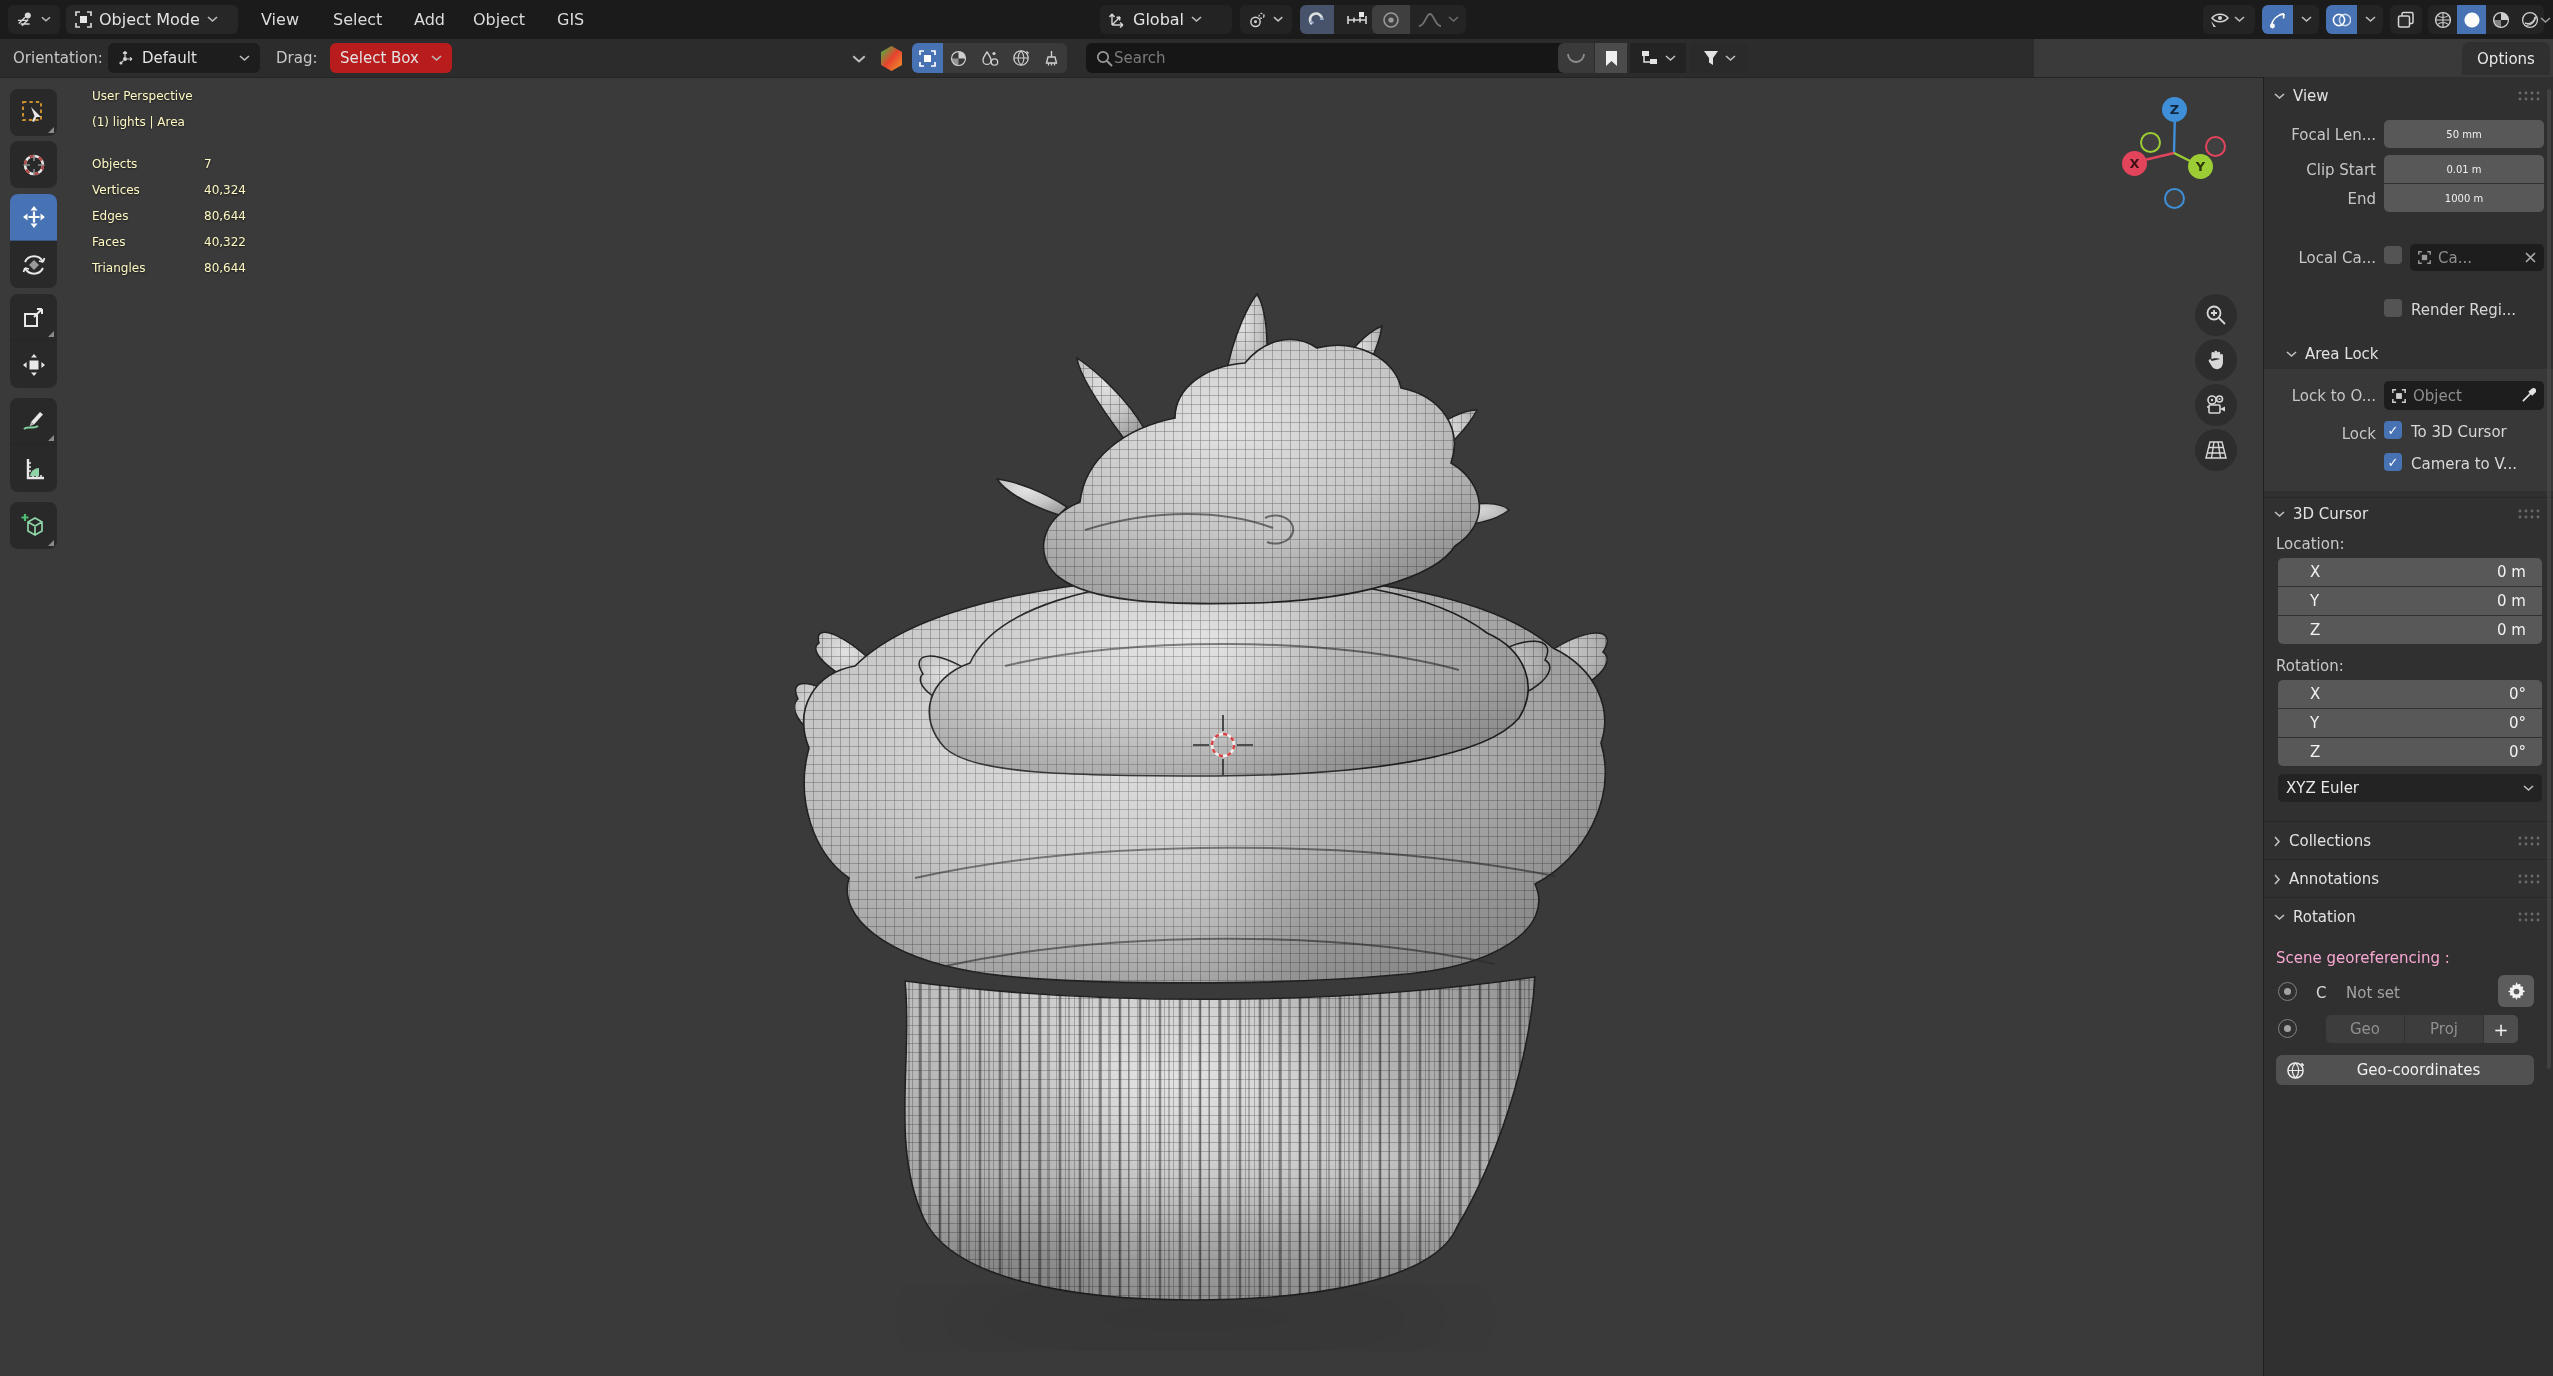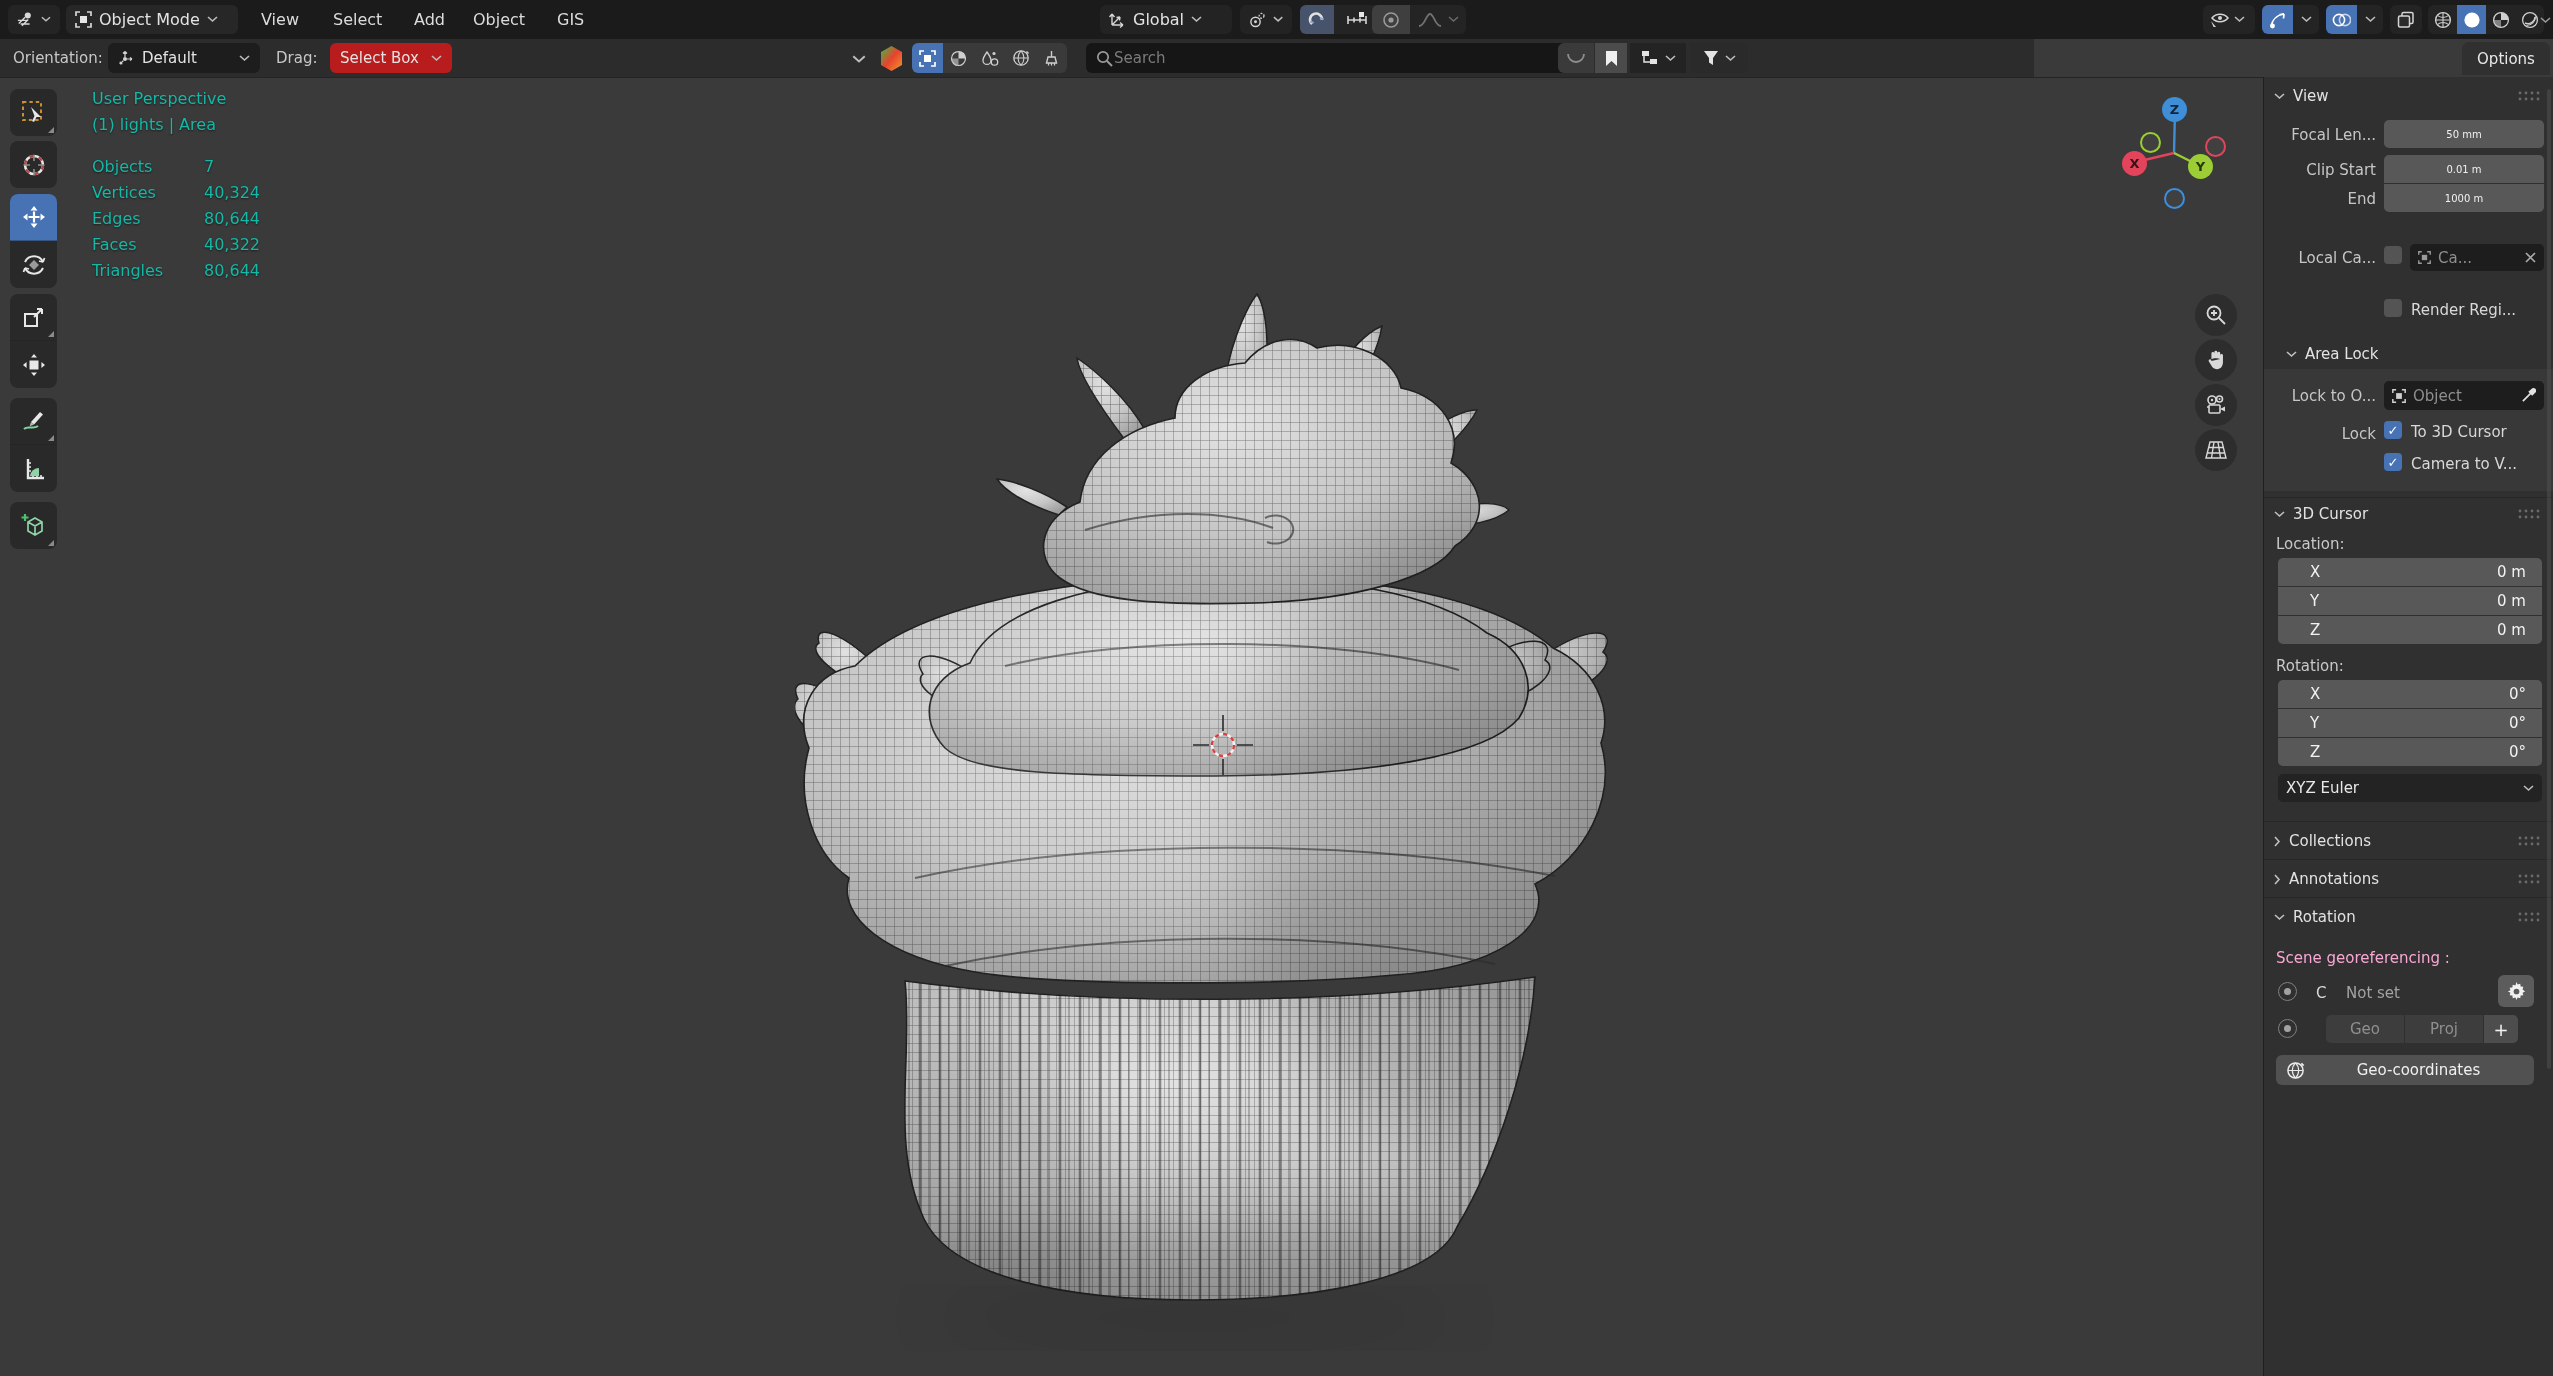--- a/index.html
+++ b/index.html
@@ -39,21 +39,21 @@
   #viewport{position:absolute;left:0;top:77px;width:2263px;height:1299px;background:#3a3a3a;border-top:1px solid #242424;}
 
   
   .tgroup{position:absolute;left:10px;width:47px;background:#282828ee;border-radius:8px;overflow:hidden;}
   .tool{width:47px;height:47px;display:flex;align-items:center;justify-content:center;position:relative;border-bottom:1px solid #1f1f1f55;}
   .tool:last-child{border-bottom:none;}
   .tool.active{background:var(--blue);}
   .tri{position:absolute;right:3px;bottom:3px;width:0;height:0;border-left:6px solid transparent;border-bottom:6px solid #8a8a8a;}
 
   
-  #stats{position:absolute;left:92px;top:11px;color:#14b8a6;font-size:16px;text-shadow:0 1px 2px #00000088;}
+  #stats{position:absolute;left:92px;top:11px;color:#fef9c3;font-size:12px;text-shadow:0 1px 2px #00000088;}
   #stats .line{height:26px;}
   .statrow{display:flex;height:26px;}
   .statrow .sl{width:112px;}
   #stats .gap{height:16px;}
 
   
   .navball{position:absolute;border-radius:50%;display:flex;align-items:center;justify-content:center;
            font-size:13px;font-weight:bold;color:#1c1c1c;}
   .navring{position:absolute;border-radius:50%;background:#4a4a4a66;}
   .navbtn{position:absolute;width:42px;height:42px;border-radius:50%;background:#2a2a2ac9;

